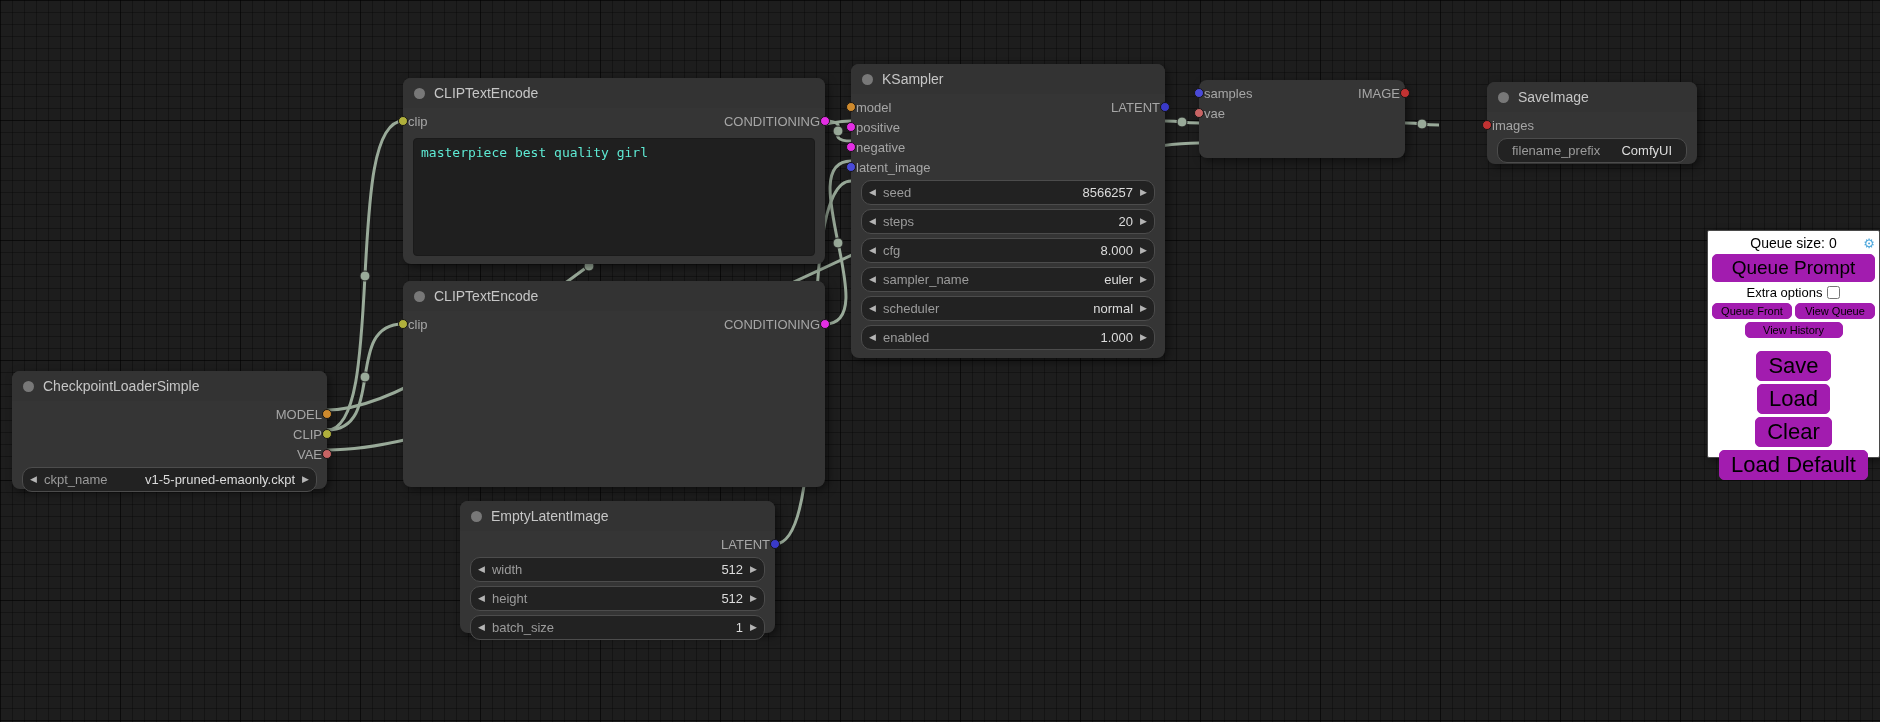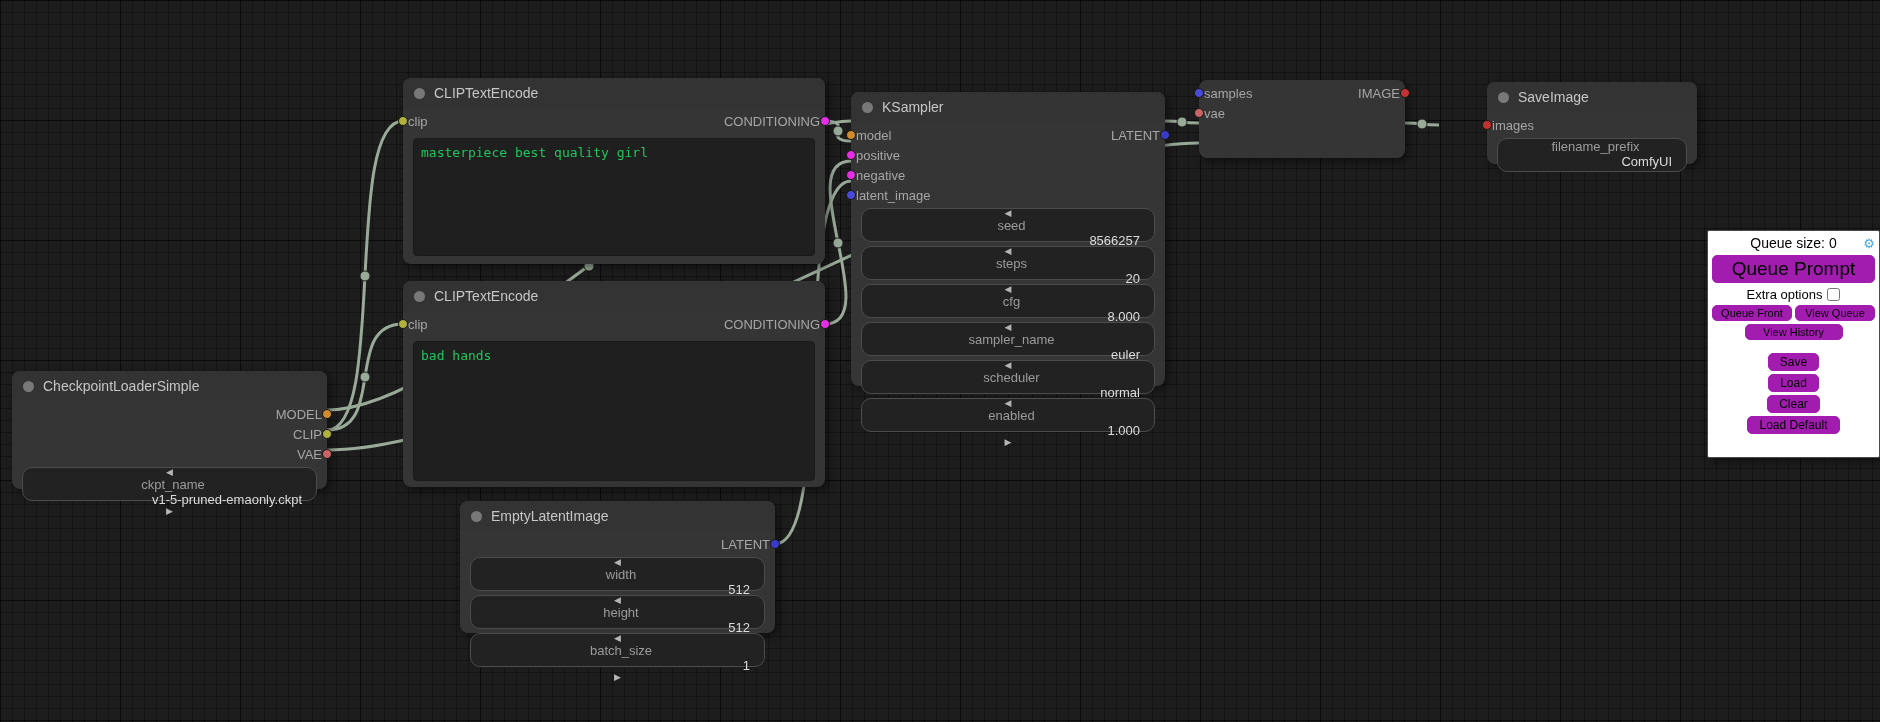--- a/index.html
+++ b/index.html
@@ -41,32 +41,32 @@
   .io-out .slot { justify-content:flex-end; }
   .dot {
     width:10px; height:10px; border-radius:50%;
     border:1px solid #161616; flex:0 0 auto; background:#888;
   }
   .slot.in .dot { margin-left:-5px; }
   .slot.out .dot { margin-right:-5px; }
 
   .widgets { display:flex; flex-direction:column; gap:4px; padding:0 10px; }
   .widget {
-    height:34px; background:#222; border:1px solid #4c4c4c; border-radius:10px;
-    display:flex; align-items:center; padding:0 7px; font-size:13px;flex-direction:column;
+    height:25px; background:#222; border:1px solid #4c4c4c; border-radius:10px;
+    display:flex; align-items:center; padding:0 7px; font-size:13px;
   }
   .arrow { color:#b4b4b4; font-size:9px; line-height:1; }
   .w-label { color:#9b9b9b; margin-left:7px; white-space:nowrap; }
   .w-label.indent { margin-left:14px; }
   .w-value { margin-left:auto; margin-right:7px; color:#dcdcdc; white-space:nowrap; }
   .toggle-dot { width:11px; height:11px; border-radius:50%; flex:0 0 auto; }
 
   textarea.prompt {
     display:block; width:calc(100% - 20px); margin:4px 10px 0 10px;
-    background:#1f1f1f; color:#22c55e; border:1px solid #1a1a1a; border-radius:4px;
+    background:#1f1f1f; color:#5eead4; border:1px solid #1a1a1a; border-radius:4px;
     font-family:"DejaVu Sans Mono", monospace; font-size:13px;
     padding:6px 7px; resize:none; outline:none;
   }
   .ta-pos { height:118px; }
   .ta-neg { height:140px; }
 
   
   .menu {
     position:absolute; left:1707px; top:230px; width:173px; height:228px; z-index:10;
     background:#ffffff; border:1px solid #4a4a4a; border-radius:2px;
@@ -78,21 +78,21 @@
   .menu button {
     font-family:inherit; background:#a21caf; color:#000;
     border:1px solid #a21caf; border-radius:5px; cursor:pointer;
   }
   .queue-prompt { font-size:19px; padding:2px 0; width:100%; }
   .extra-options { display:flex; align-items:center; justify-content:center; gap:5px; font-size:13px; height:16px; }
   .extra-options input { width:13px; height:13px; margin:0; }
   .small-row { display:flex; gap:3px; }
   .btn-small { font-size:11px; padding:1px 3px; flex:1; border-radius:4px; }
   .btn-small.vh { flex:none; width:98px; align-self:center; }
-  .btn-big { font-size:12px; padding:1px 11px; align-self:center; }
+  .btn-big { font-size:22px; padding:1px 11px; align-self:center; }
   .mt { margin-top:10px; }
 </style>
 </head>
 <body>
 
 <div id="canvas" style="background-color: rgb(29, 29, 29);">
 
   <svg id="links" width="1880" height="722" style="color: rgb(153, 170, 153);">
     <path class="link" d="M 327 410 C 462 410, 716 121, 851 121"></path>
     <path class="link" d="M 327 430 C 387 430, 343 121, 403 121"></path>
@@ -180,21 +180,20 @@
           <span>clip</span>
         </div>
       </div>
       <div class="io-out">
         <div class="slot out">
           <span>CONDITIONING</span>
           <span class="dot" style="background: rgb(227, 46, 227);"></span>
         </div>
       </div>
     </div>
-    <textarea class="prompt ta-neg" spellcheck="false" style="">bad hands</textarea>
   </div>
 
   <div class="node" style="left:460px; top:501px; width:315px; height:132px;">
     <div class="node-title">
       <span class="title-dot"></span>
       <span>EmptyLatentImage</span>
     </div>
     <div class="io">
       <div class="io-in"></div>
       <div class="io-out">
@@ -219,21 +218,21 @@
       </div>
       <div class="widget">
         <span class="arrow">◀</span>
         <span class="w-label">batch_size</span>
         <span class="w-value">1</span>
         <span class="arrow">▶</span>
       </div>
     </div>
   </div>
 
-  <div class="node" style="left:851px; top:92px; width:314px; height:294px;">
+  <div class="node" style="left:851px; top:64px; width:314px; height:294px;">
     <div class="node-title">
       <span class="title-dot"></span>
       <span>KSampler</span>
     </div>
     <div class="io">
       <div class="io-in">
         <div class="slot in">
           <span class="dot" style="background: rgb(206, 138, 45);"></span>
           <span>model</span>
         </div>

